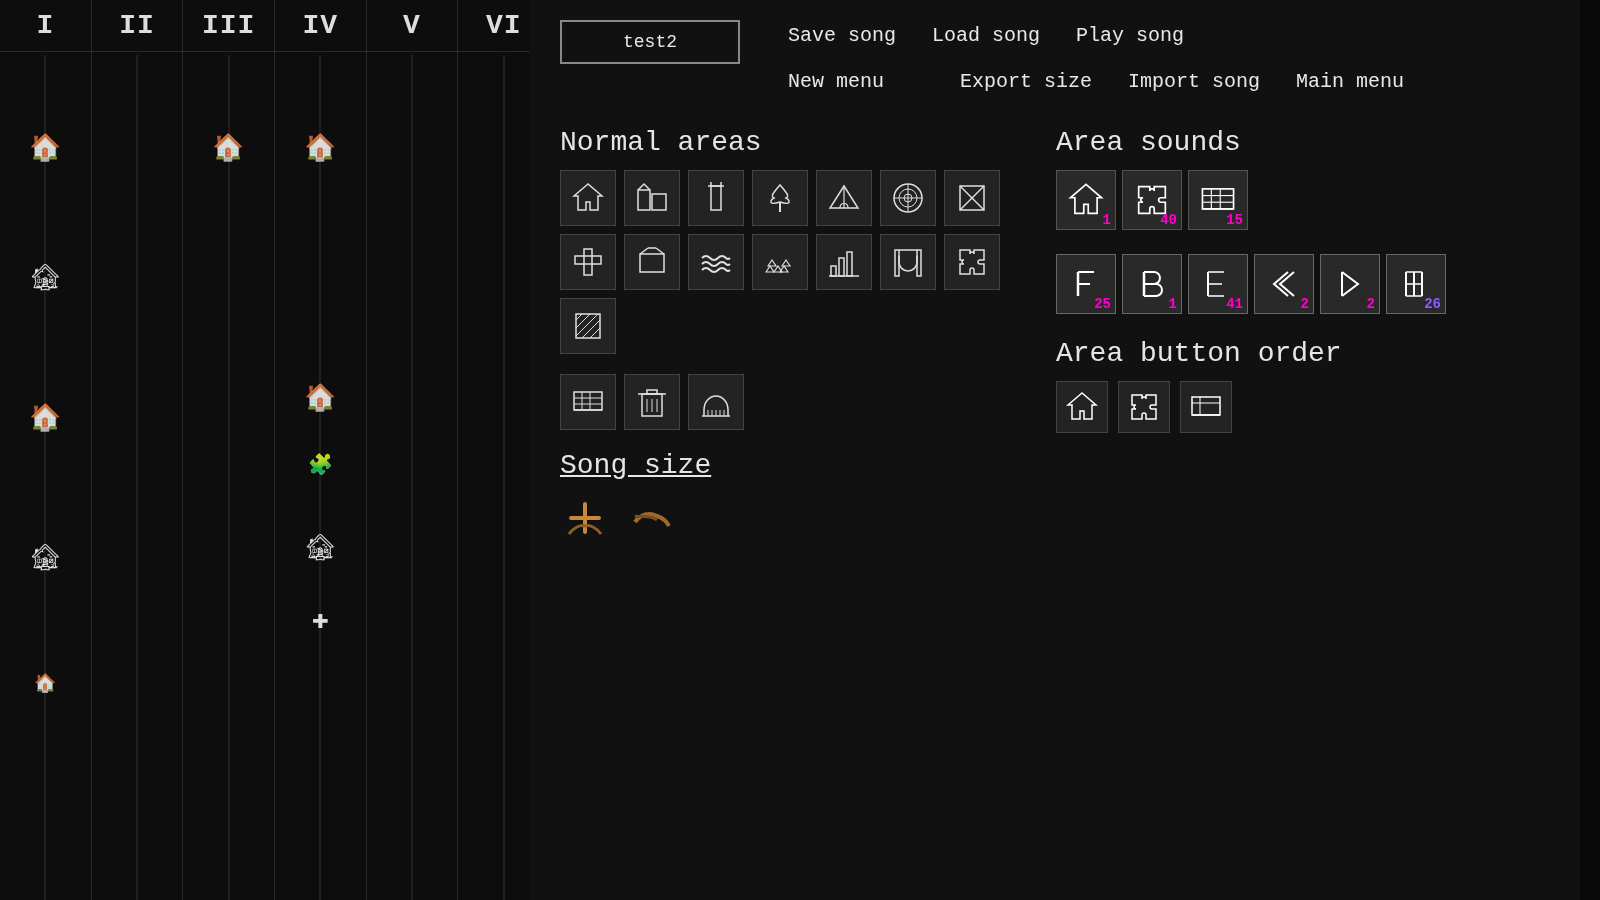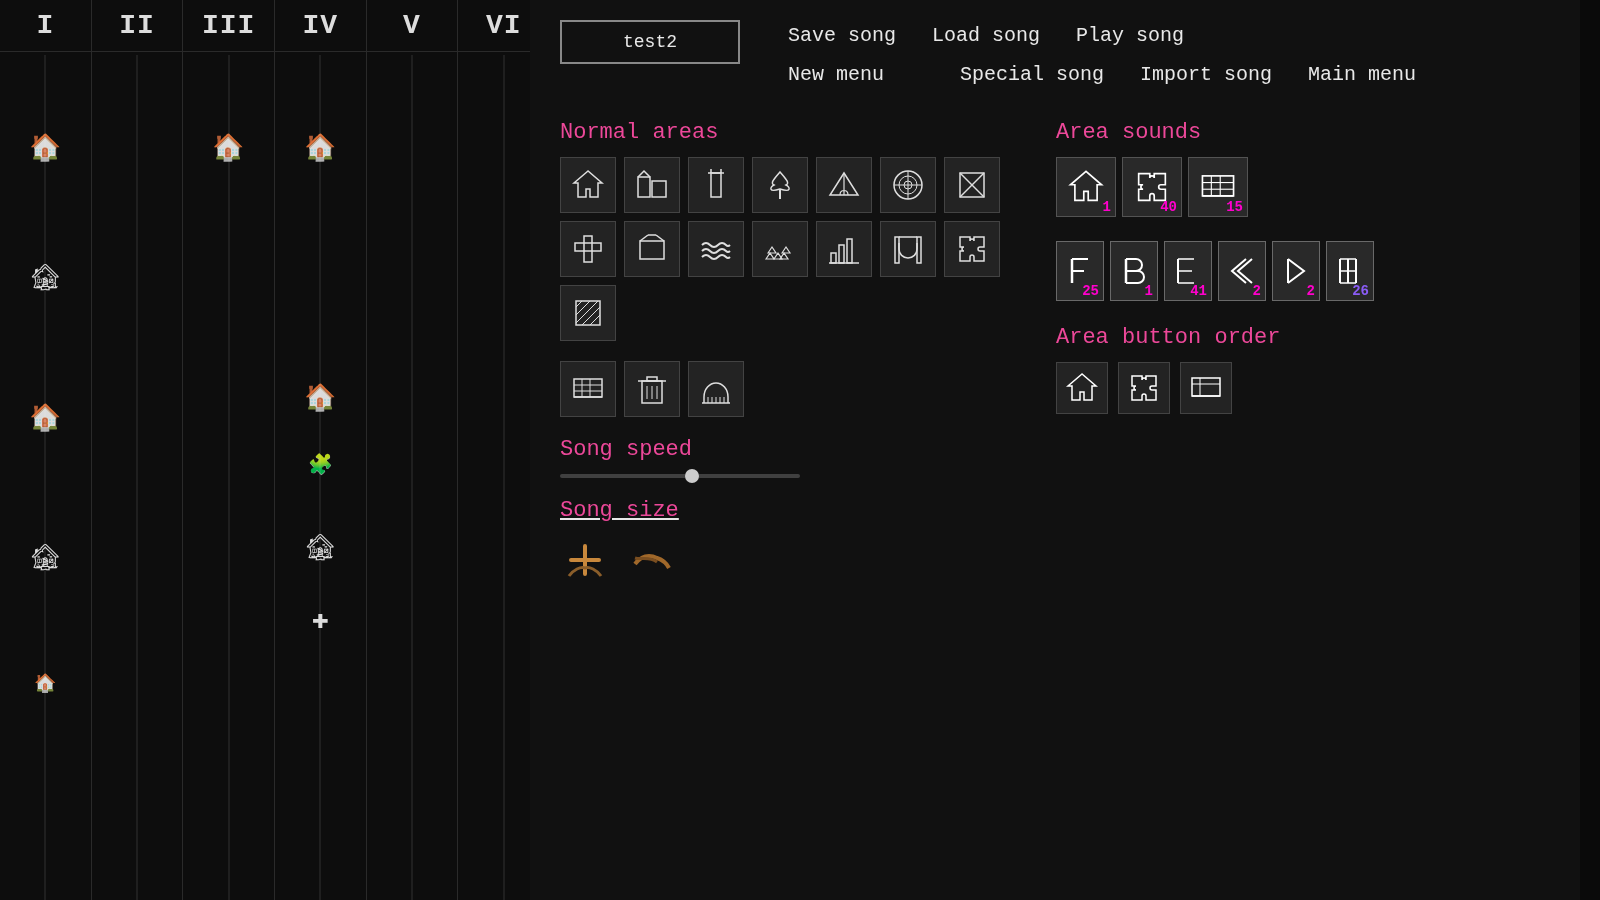--- a/index.html
+++ b/index.html
@@ -118,22 +118,22 @@
       padding: 4px 8px;
       white-space: nowrap;
     }
 
     
     .section {
       margin-bottom: 20px;
     }
 
     .section-title {
-      font-size: 22px;
-      color: #ec4899;
+      font-size: 28px;
+      color: #e5e5e5;
       margin-bottom: 12px;
       font-family: 'Courier New', Courier, monospace;
     }
 
     .icon-grid {
       display: flex;
       flex-wrap: wrap;
       gap: 8px;
     }
 
@@ -239,21 +239,21 @@
     }
 
     .size-icons {
       display: flex;
       gap: 16px;
       margin-top: 8px;
     }
 
     
     .note-icon {
-      width: 48px;
+      width: 60px;
       height: 60px;
       background: rgba(180,180,180,0.15);
       border: 1px solid rgba(255,255,255,0.3);
       display: flex;
       align-items: center;
       justify-content: center;
       cursor: pointer;
       font-size: 18px;
       color: #ddd;
       position: relative;
@@ -342,29 +342,29 @@
     <div class="track-content"></div>
   </div>
 
 </div>
 
 <div id="right-panel">
 
   <div id="top-bar">
     <input type="text" id="song-name-input" value="test2" style="">
 
-    <div style="display:flex; flex-direction:column; gap:8px; margin-left:20px;">
+    <div style="display:flex; flex-direction:column; gap:15px; margin-left:20px;">
       <div class="btn-row">
         <button class="menu-btn">Save song</button>
         <button class="menu-btn">Load song</button>
         <button class="menu-btn">Play song</button>
       </div>
       <div class="btn-row">
         <button class="menu-btn">New menu</button>
-        <button class="menu-btn" style="margin-left:40px;">Special song</button>
+        <button class="menu-btn" style="margin-left:40px;">Export size</button>
         <button class="menu-btn">Import song</button>
         <button class="menu-btn">Main menu</button>
       </div>
     </div>
   </div>
 
   <div id="main-content">
 
     <div id="left-content">
 
@@ -515,28 +515,20 @@
                 <line x1="10" y1="26" x2="10" y2="32" stroke="white" stroke-width="1"></line>
                 <line x1="14" y1="26" x2="14" y2="32" stroke="white" stroke-width="1"></line>
                 <line x1="18" y1="26" x2="18" y2="32" stroke="white" stroke-width="1"></line>
                 <line x1="22" y1="26" x2="22" y2="32" stroke="white" stroke-width="1"></line>
                 <line x1="26" y1="26" x2="26" y2="32" stroke="white" stroke-width="1"></line>
               </svg>
           </div>
         </div>
       </div>
 
-      <div class="speed-section section">
-        <div class="section-title">Song speed</div>
-        <div class="speed-slider-container">
-          <div class="slider-track">
-            <div class="slider-thumb"></div>
-          </div>
-        </div>
-      </div>
 
       <div class="size-section section">
         <div class="section-title">Song size</div>
         <div class="size-icons">
           <div style="cursor:pointer; width:50px; height:50px; display:flex; align-items:center; justify-content:center;">
             <svg width="44" height="44" viewBox="0 0 44 44" fill="none">
                 <path d="M22 8v28M8 22h28" stroke="#c8883c" stroke-width="4" stroke-linecap="round"></path>
                 <path d="M6 38 C10 32 18 28 22 30 C26 28 34 32 38 38" stroke="#8b5e2a" stroke-width="3"></path>
               </svg>
           </div>

